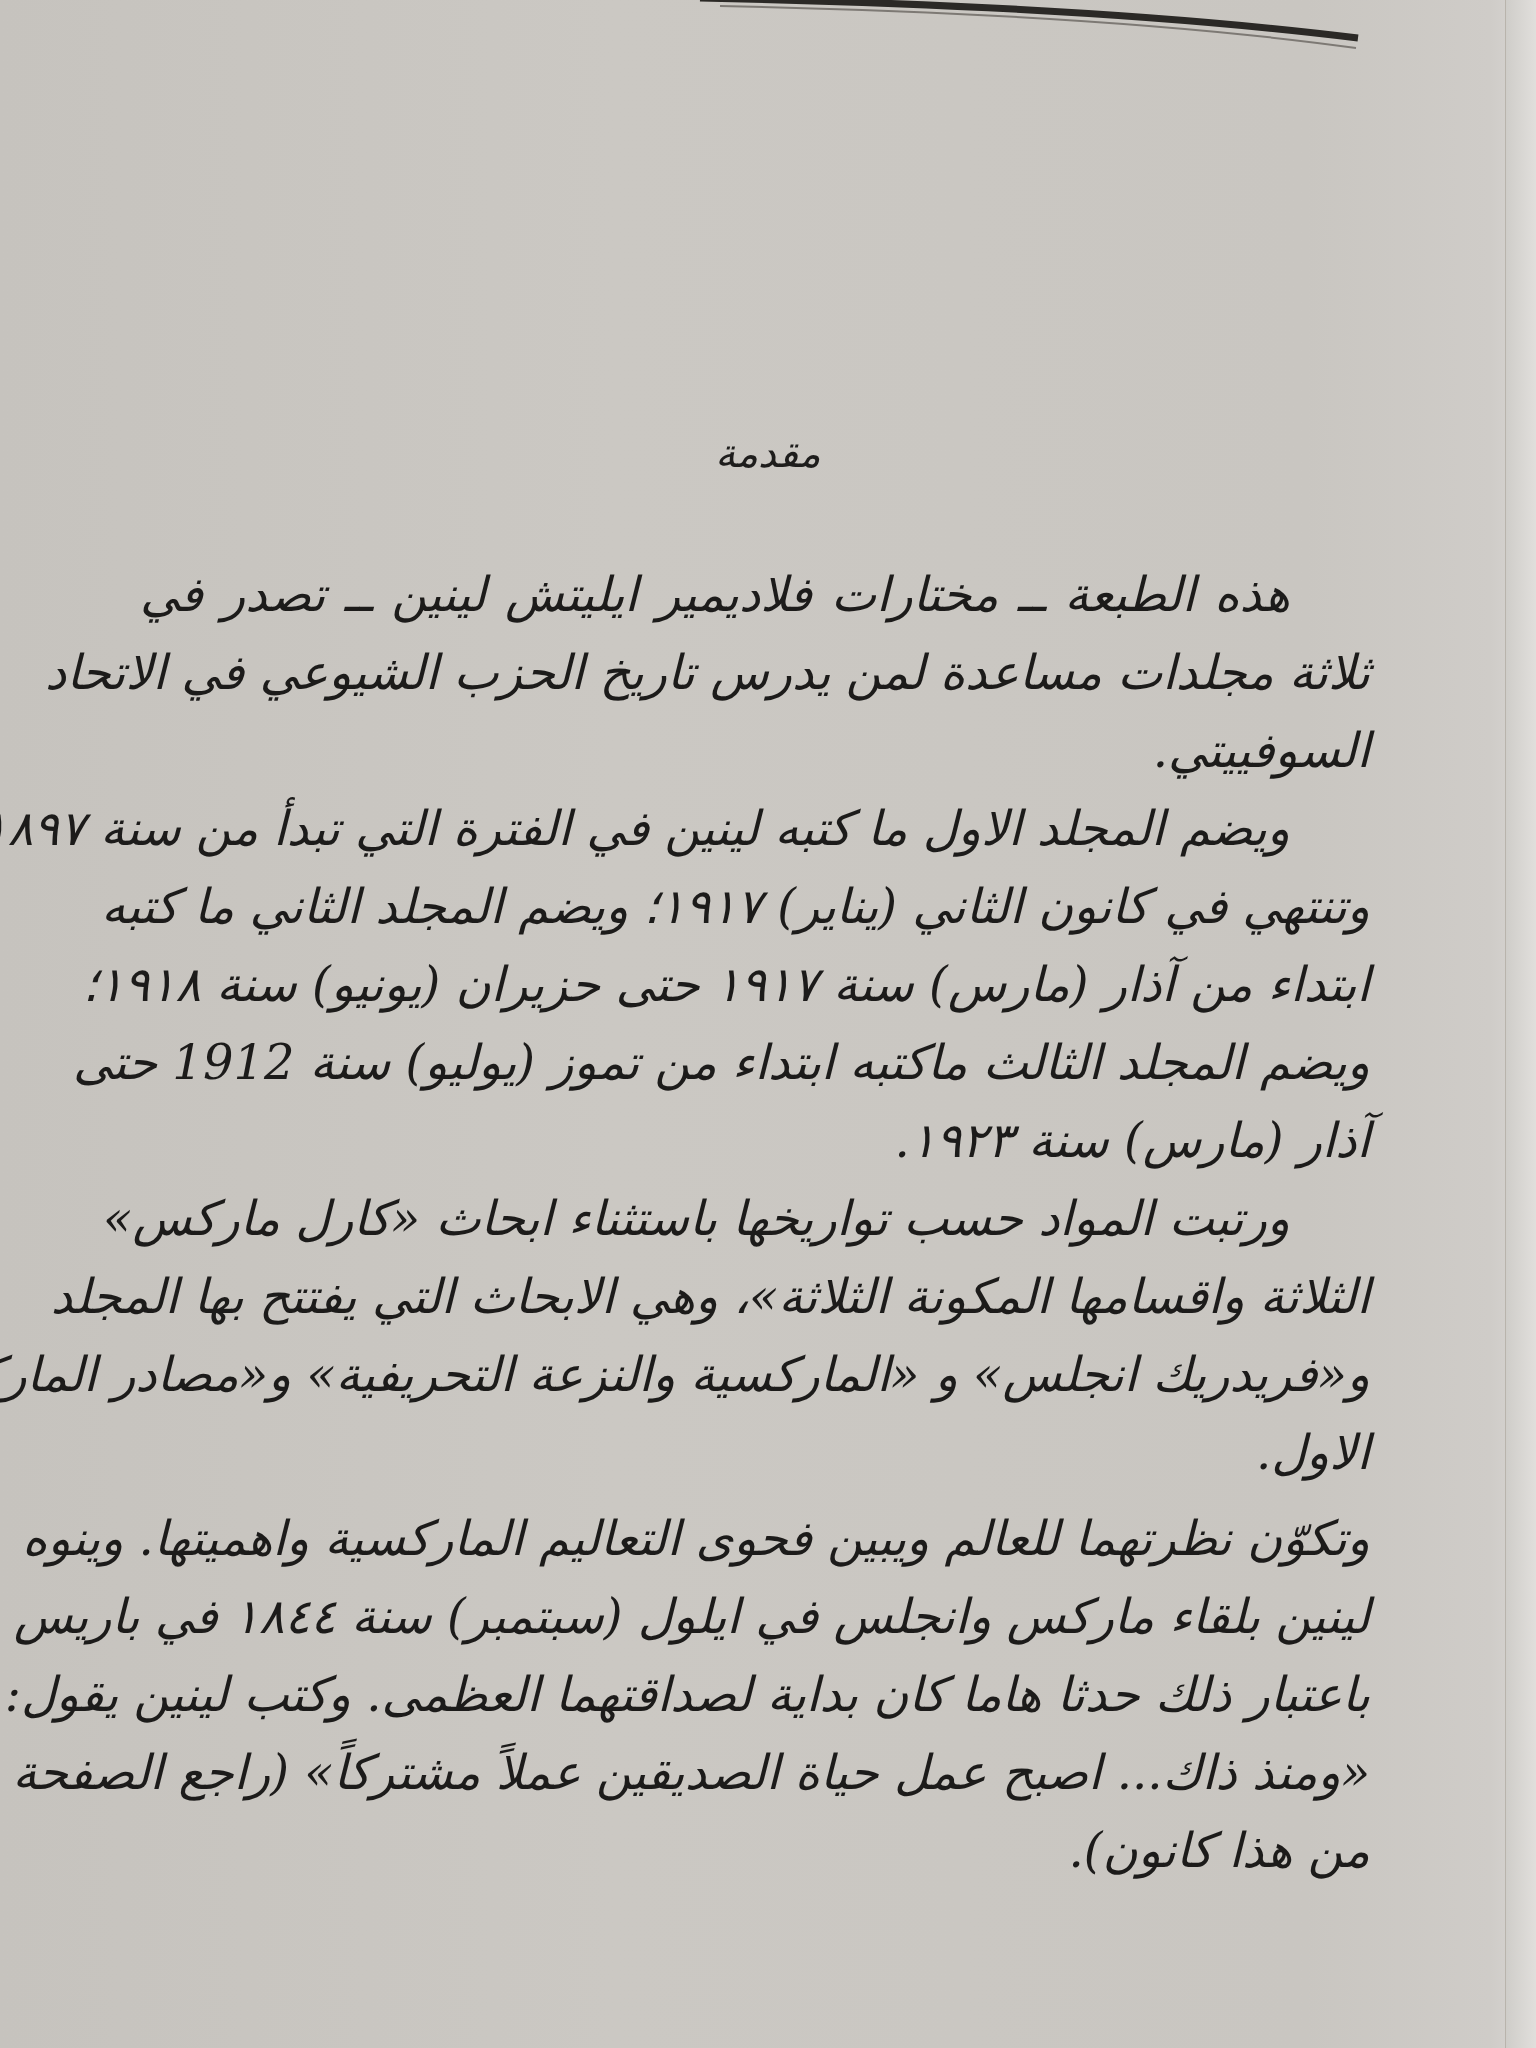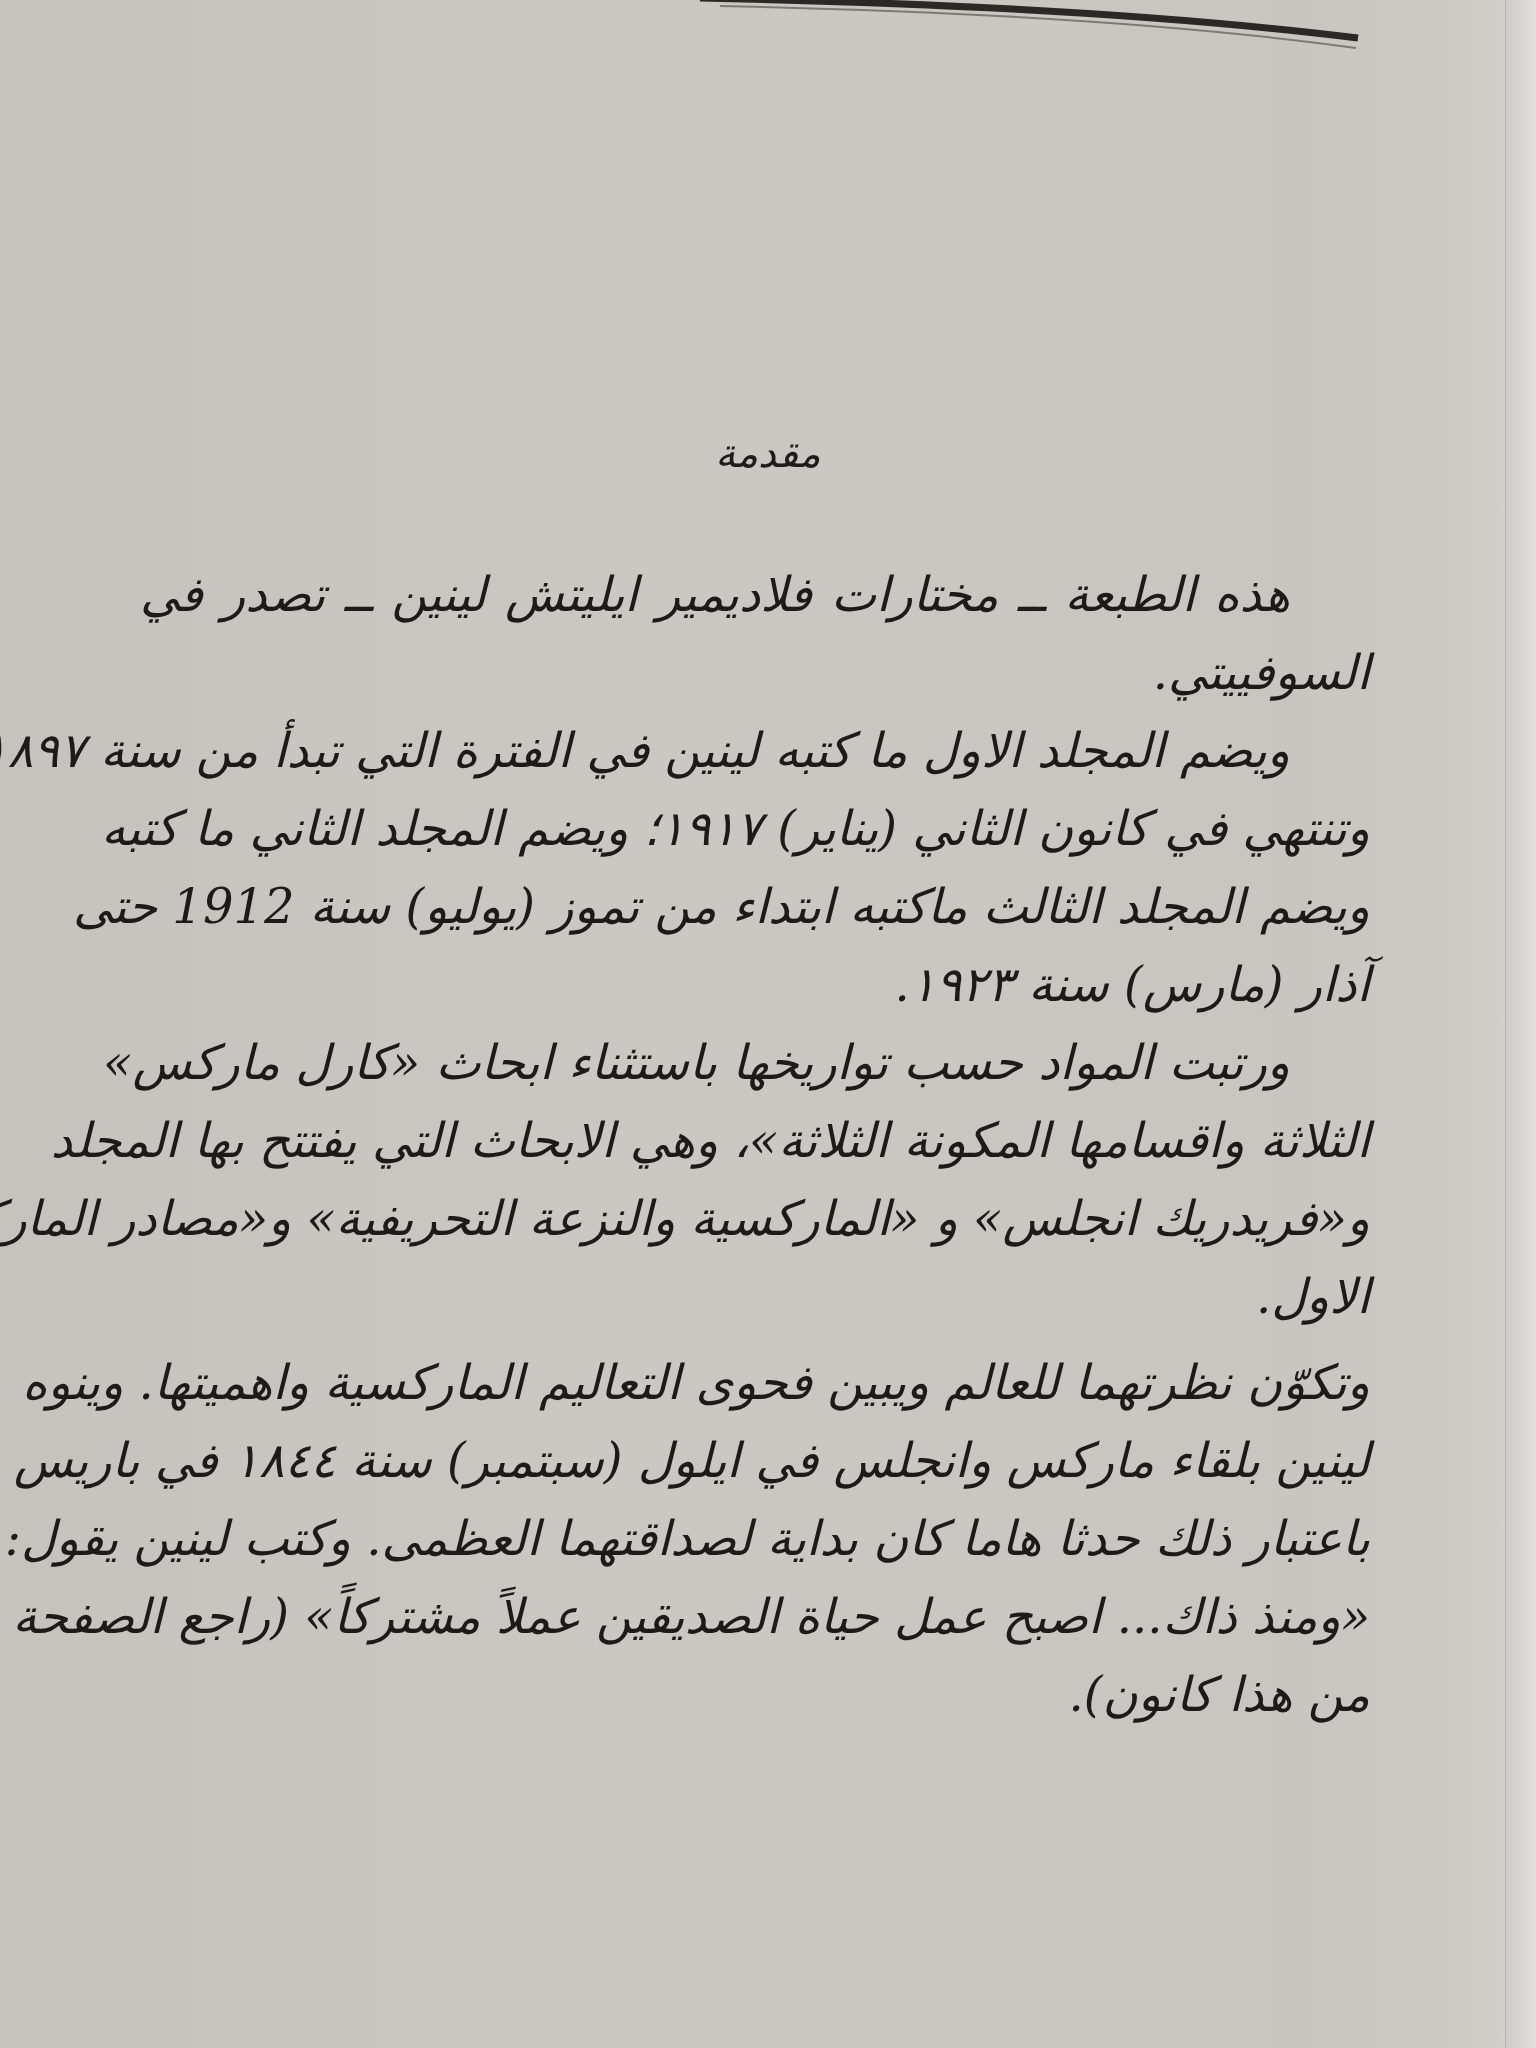--- a/index.html
+++ b/index.html
@@ -43,25 +43,27 @@
     <path d="M 700 -2 Q 1100 6 1358 38" stroke="#2b2926" stroke-width="7" fill="none"></path>
     <path d="M 720 6 Q 1110 14 1356 48" stroke="#7d7974" stroke-width="2" fill="none"></path>
   </svg>
   <div class="edge"></div>
 
   <div class="title">مقدمة</div>
 
   <div class="body-text">
     <div>
       <span class="line indent">هذه الطبعة ــ مختارات فلاديمير ايليتش لينين ــ تصدر في</span>
+      <span class="line">ثلاثة مجلدات مساعدة لمن يدرس تاريخ الحزب الشيوعي في الاتحاد</span>
       <span class="line last">السوفييتي.</span>
     </div>
     <div>
       <span class="line indent">ويضم المجلد الاول ما كتبه لينين في الفترة التي تبدأ من سنة ١٨٩٧</span>
       <span class="line">وتنتهي في كانون الثاني (يناير) ١٩١٧؛ ويضم المجلد الثاني ما كتبه</span>
+      <span class="line">ابتداء من آذار (مارس) سنة ١٩١٧ حتى حزيران (يونيو) سنة ١٩١٨؛</span>
       <span class="line">ويضم المجلد الثالث ماكتبه ابتداء من تموز (يوليو) سنة 1912 حتى</span>
       <span class="line last">آذار (مارس) سنة ١٩٢٣.</span>
     </div>
     <div>
       <span class="line indent">ورتبت المواد حسب تواريخها باستثناء ابحاث «كارل ماركس»</span>
       <span class="line">الثلاثة واقسامها المكونة الثلاثة»، وهي الابحاث التي يفتتح بها المجلد</span>
       <span class="line">و«فريدريك انجلس» و «الماركسية والنزعة التحريفية» و«مصادر الماركسية</span>
       <span class="line last">الاول.</span>
     </div>
     <div class="para-gap"></div>

